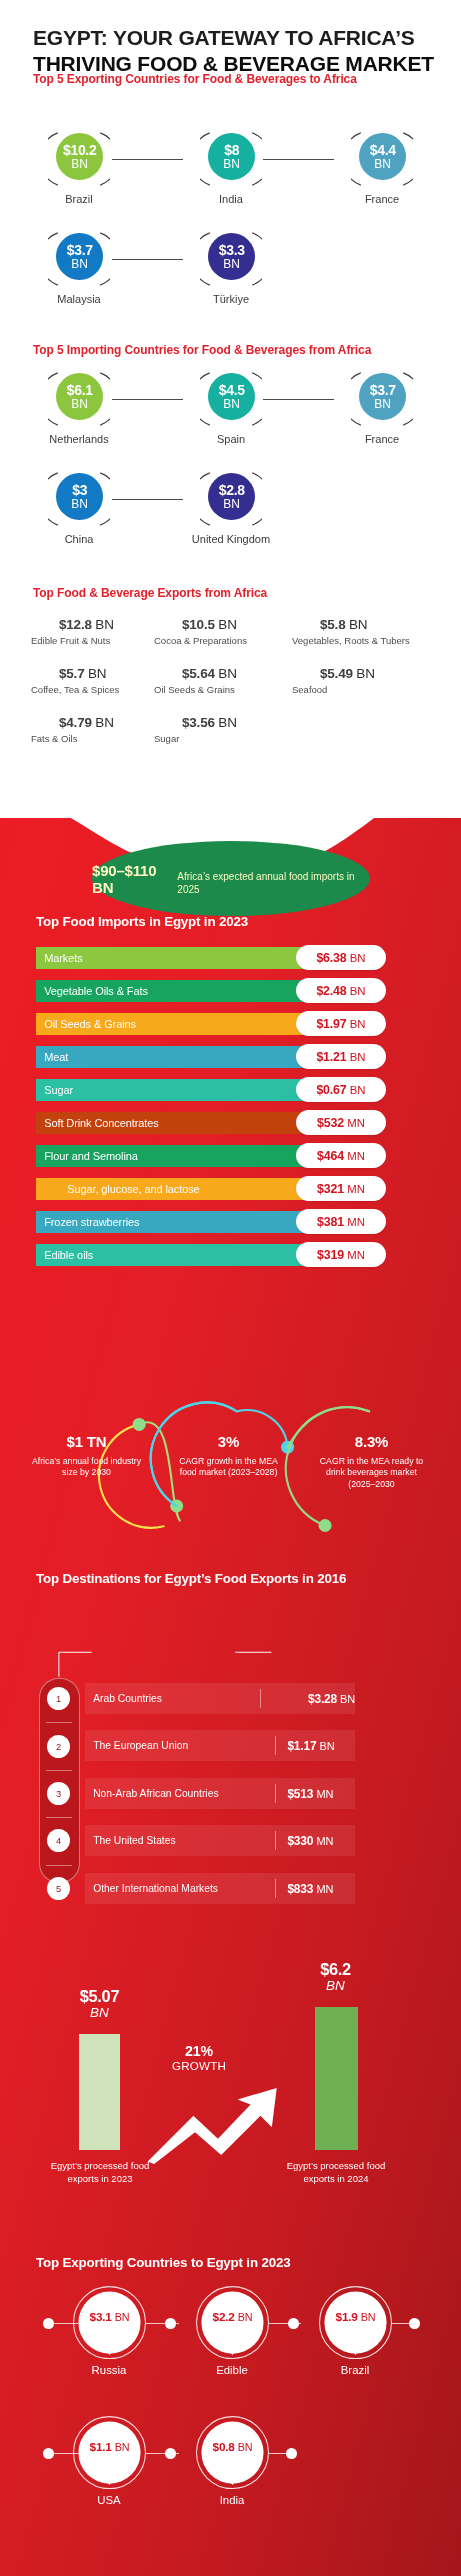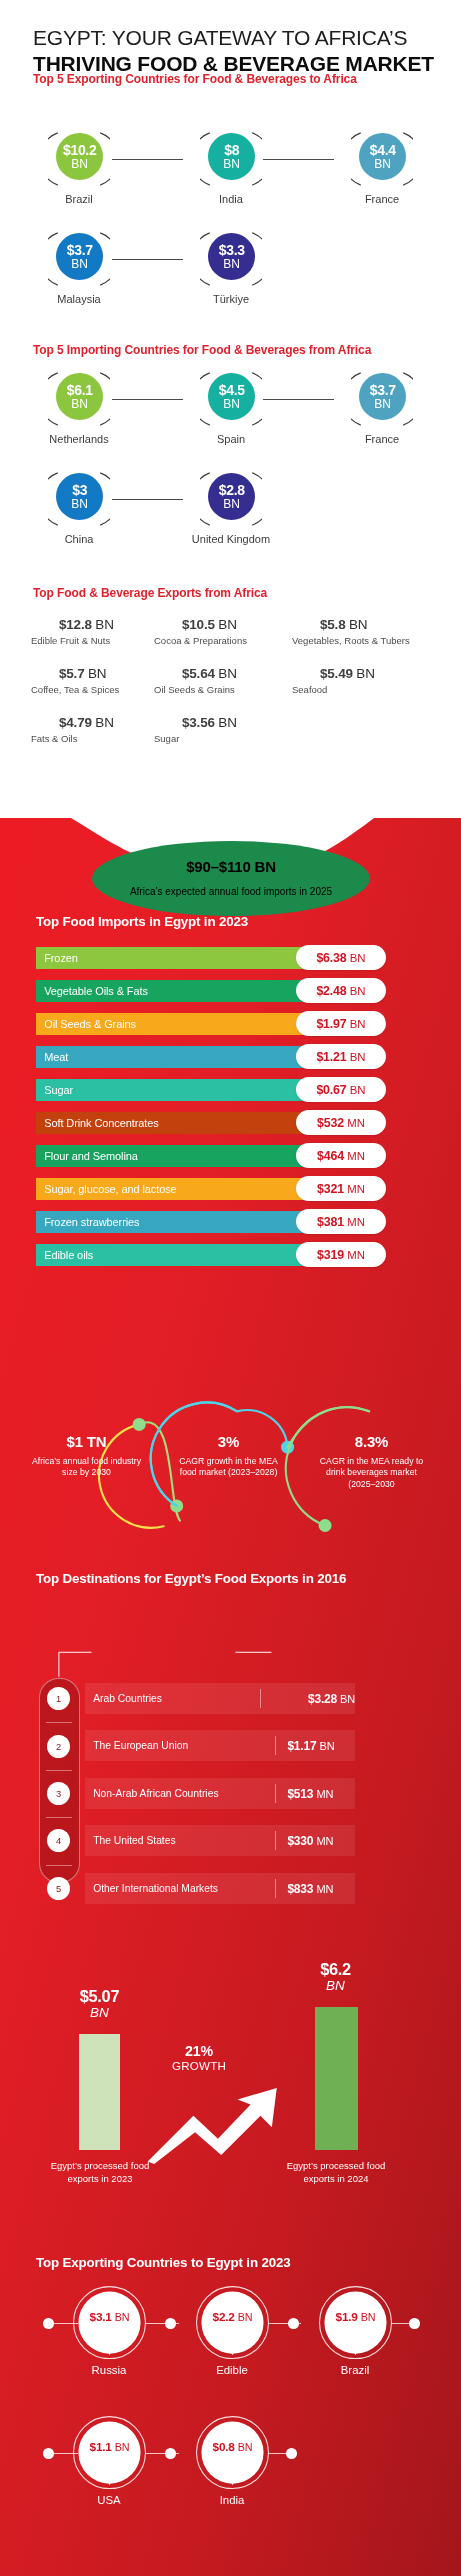--- a/index.html
+++ b/index.html
@@ -17,21 +17,21 @@
     background:#ffffff;
   }
 
   
   .white-top{
     position:absolute;left:0;top:0;width:461px;height:818px;
     background:#ffffff;z-index:2;
   }
   .title-wrap{position:absolute;left:33px;top:24.5px;width:409px;}
   .title-l1{
-    font-size:21px;letter-spacing:-0.2px;color:#1d1d1b;font-weight:400;
+    font-size:21px;letter-spacing:-0.2px;color:#1d1d1b;font-weight:700;
     line-height:1.22;white-space:nowrap;
   }
   .title-l2{
     font-size:21px;letter-spacing:-0.2px;color:#0d0d0d;font-weight:bold;
     line-height:1.22;white-space:nowrap;margin-top:0.8px;
   }
   .sec-head{
     position:absolute;left:33px;
     color:#e1222c;font-weight:bold;font-size:12px;letter-spacing:-0.1px;
     white-space:nowrap;
@@ -70,22 +70,22 @@
     z-index:1;
   }
   .wave-mask{
     position:absolute;left:0;top:769px;width:461px;height:106px;z-index:3;
     pointer-events:none;
   }
   .lens{
     position:absolute;left:92px;top:841px;width:278px;height:75px;z-index:5;
     background:#1b8a4b;
     border-radius:50% / 50%;
-    display:flex;flex-direction:column;align-items:center;justify-content:center;
-    text-align:left;color:#000000;
+    display:flex;flex-direction:row;align-items:center;justify-content:center;
+    text-align:left;color:#fef9c3;
   }
   .lens .v{font-size:15px;font-weight:bold;letter-spacing:-0.2px;}
   .lens .d{font-size:10px;line-height:1.28;margin-top:11px;}
 
   
   .rh{
     position:absolute;left:36px;color:#ffffff;font-weight:bold;
     font-size:13.4px;letter-spacing:-0.2px;z-index:6;
   }
   .bars{position:absolute;left:36px;top:947px;width:360px;z-index:6;}
@@ -379,21 +379,21 @@
   <div class="lens">
     <div class="v">$90–$110 BN</div>
     <div class="d">Africa’s expected annual food imports in 2025</div>
   </div>
 
   <div class="rh" style="top:914px;">Top Food Imports in Egypt in 2023</div>
 
   <div class="bars">
     <div class="bar-row">
       <div class="bar-fill" style="background:#8dc63f;">
-          <span class="bl">Frozen</span>
+          <span class="bl">Markets</span>
         </div>
       <div class="bar-pill">
           <span class="pv">$6.38</span>
           <span class="pu">BN</span>
         </div>
     </div>
     <div class="bar-row">
       <div class="bar-fill" style="background:#16a45e;">
           <span class="bl">Vegetable Oils &amp; Fats</span>
         </div>
@@ -441,21 +441,21 @@
     <div class="bar-row">
       <div class="bar-fill" style="background:#16a45e;">
           <span class="bl">Flour and Semolina</span>
         </div>
       <div class="bar-pill">
           <span class="pv">$464</span>
           <span class="pu">MN</span>
         </div>
     </div>
     <div class="bar-row">
-      <div class="bar-fill" style="background:#f7a81b;">
+      <div class="bar-fill" style="background:#f7a81b;padding-left:23px;">
           <span class="bl">Sugar, glucose, and lactose</span>
         </div>
       <div class="bar-pill">
           <span class="pv">$321</span>
           <span class="pu">MN</span>
         </div>
     </div>
     <div class="bar-row">
       <div class="bar-fill" style="background:#37a8c0;">
           <span class="bl">Frozen strawberries</span>

